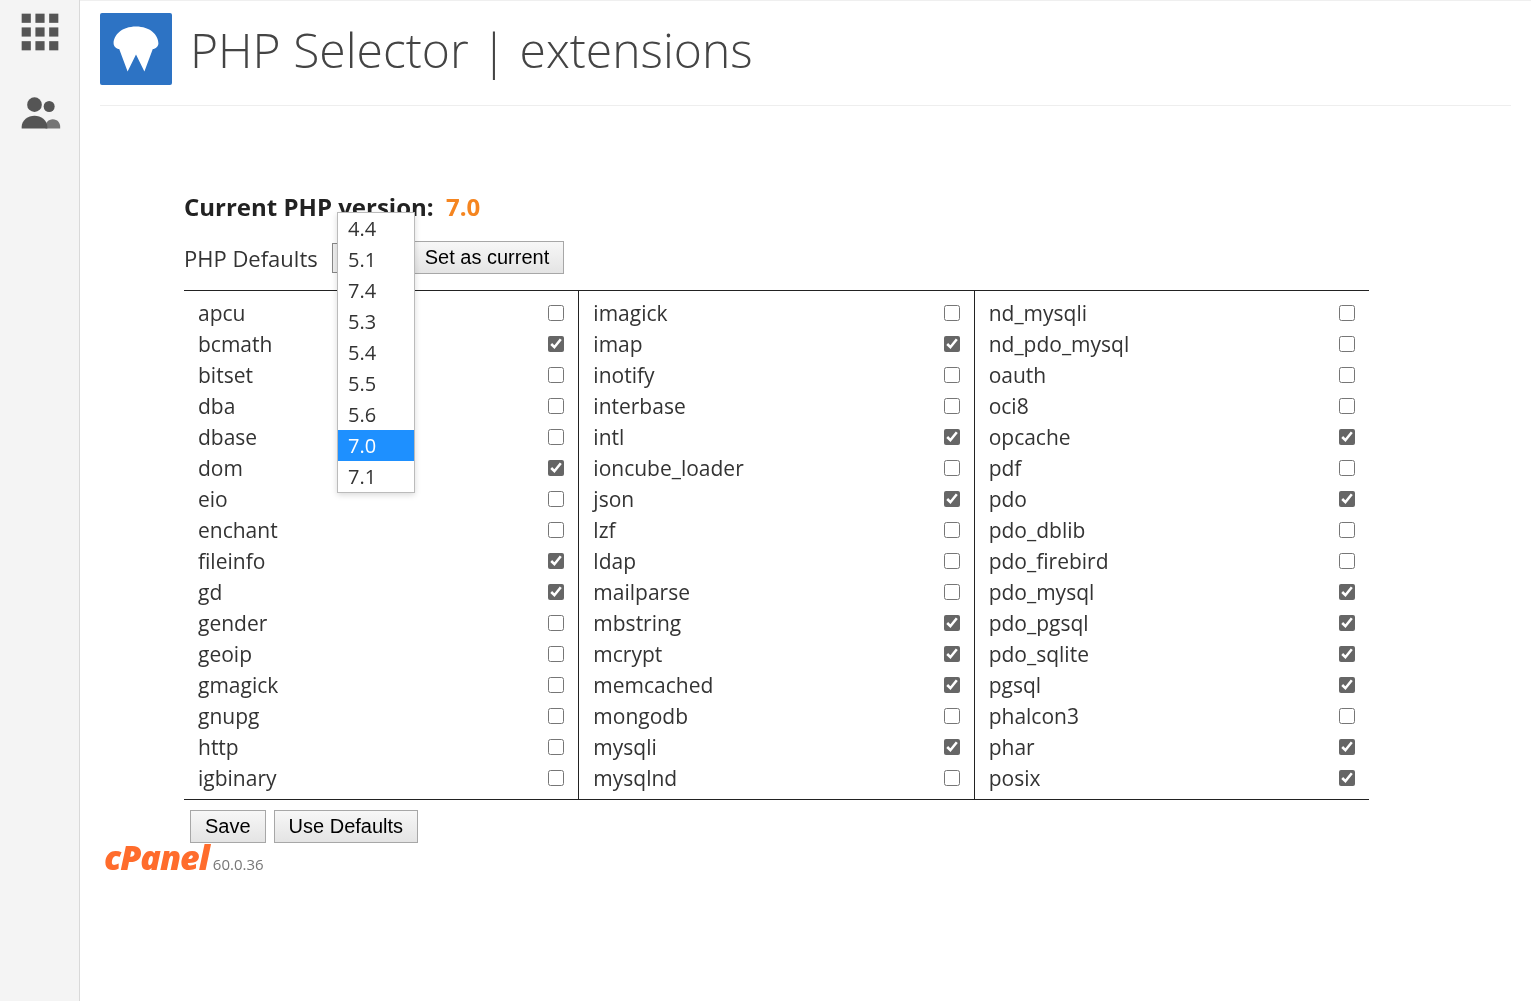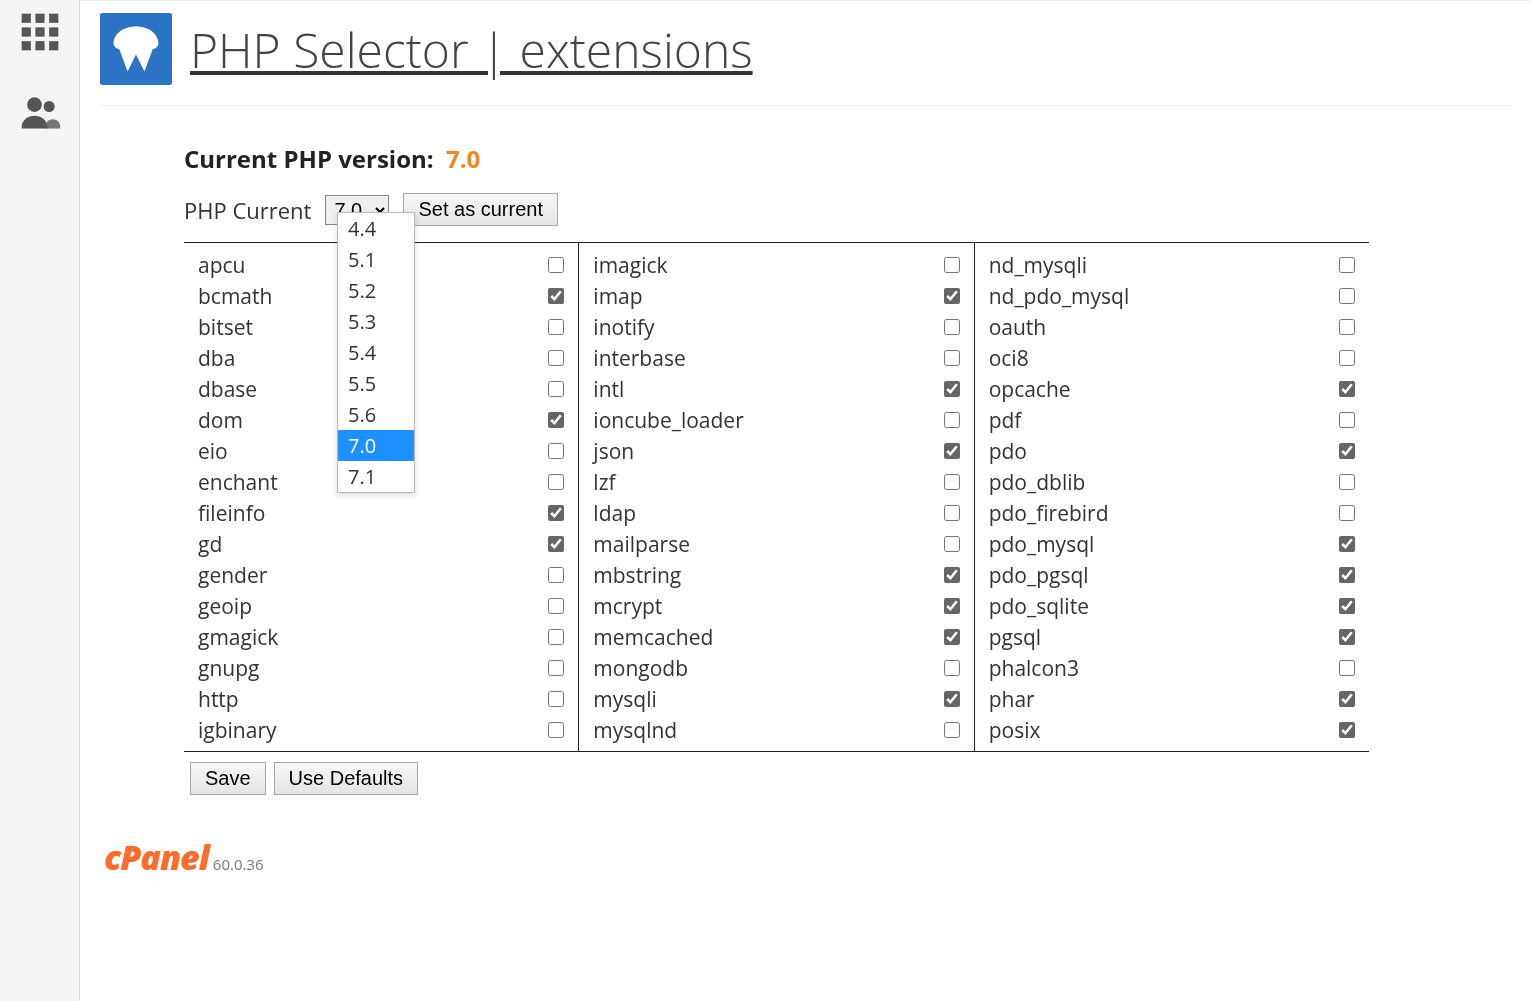--- a/index.html
+++ b/index.html
@@ -32,41 +32,41 @@
     flex: 1;
     padding: 0 20px;
     border-top: 1px solid #efefef;
   }
   .titlebar {
     display: flex;
     align-items: center;
     gap: 18px;
     padding: 12px 0 20px 0;
     border-bottom: 1px solid #eee;
-    text-decoration: underline;
   }
   .app-icon {
     width: 72px; height: 72px;
     background: #2d73c4;
     display: flex; align-items: center; justify-content: center;
     border-radius: 2px;
   }
   .app-icon svg { width: 56px; height: 56px; fill: #fff; }
   .page-title {
     font-size: 48px;
     font-weight: 300;
     color: #444;
   }
   .content {
     padding: 36px 0 0 84px;
     position: relative;
   }
   .cur-line {
     font-size: 24px;
     margin-bottom: 18px;
+    margin-top: 48px;
   }
   .cur-line .label { font-weight: bold; color: #222; }
   .cur-line .value { font-weight: bold; color: #f58520; padding-left: 6px; }
   .version-row {
     display: flex;
     align-items: center;
     gap: 14px;
     font-size: 22px;
     margin-bottom: 16px;
   }
@@ -190,31 +190,31 @@
       <h1 class="page-title">PHP Selector | extensions</h1>
     </div>
 
     <div class="content">
       <div class="cur-line">
         <span class="label">Current PHP version:</span>
         <span class="value">7.0</span>
       </div>
 
       <div class="version-row">
-        <span>PHP Current</span>
+        <span>PHP Defaults</span>
         <select>
           <option>7.0</option>
         </select>
         <button class="btn">Set as current</button>
       </div>
 
       <div class="version-dropdown" id="dropdown">
           <div>4.4</div>
           <div>5.1</div>
-          <div>5.2</div>
+          <div>7.4</div>
           <div>5.3</div>
           <div>5.4</div>
           <div>5.5</div>
           <div>5.6</div>
           <div class="sel">7.0</div>
           <div>7.1</div>
         </div>
 
       <div class="ext-table">
         <div class="ext-col" id="col1">

